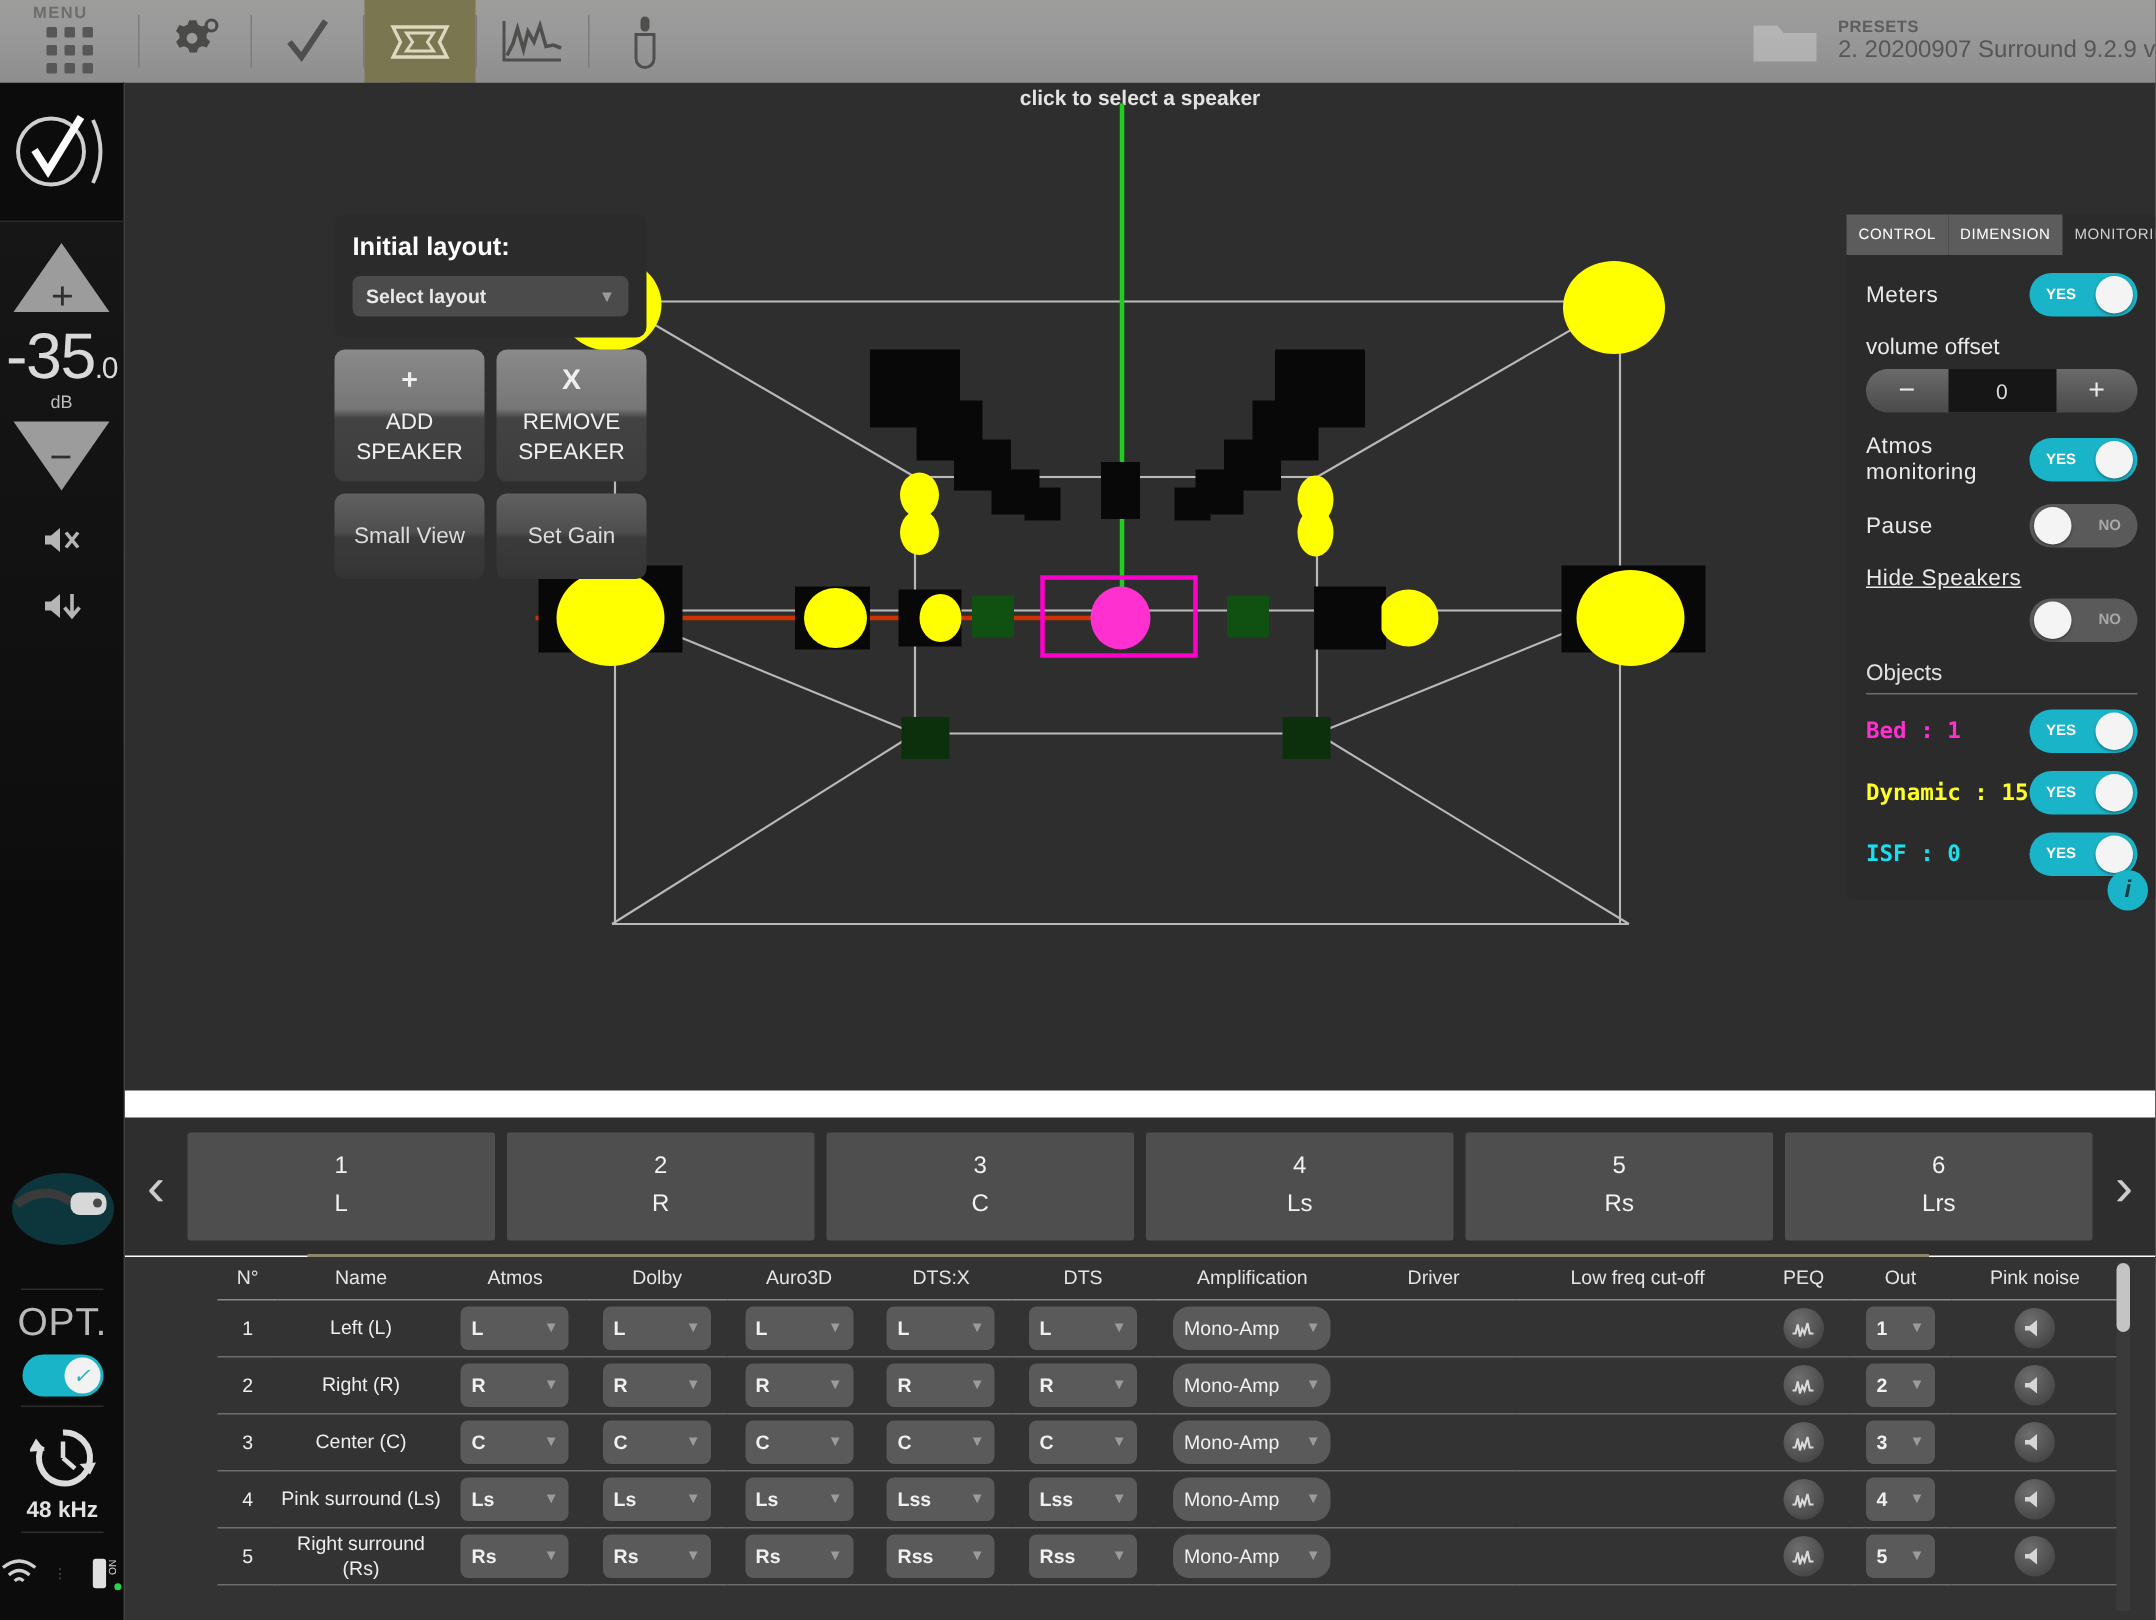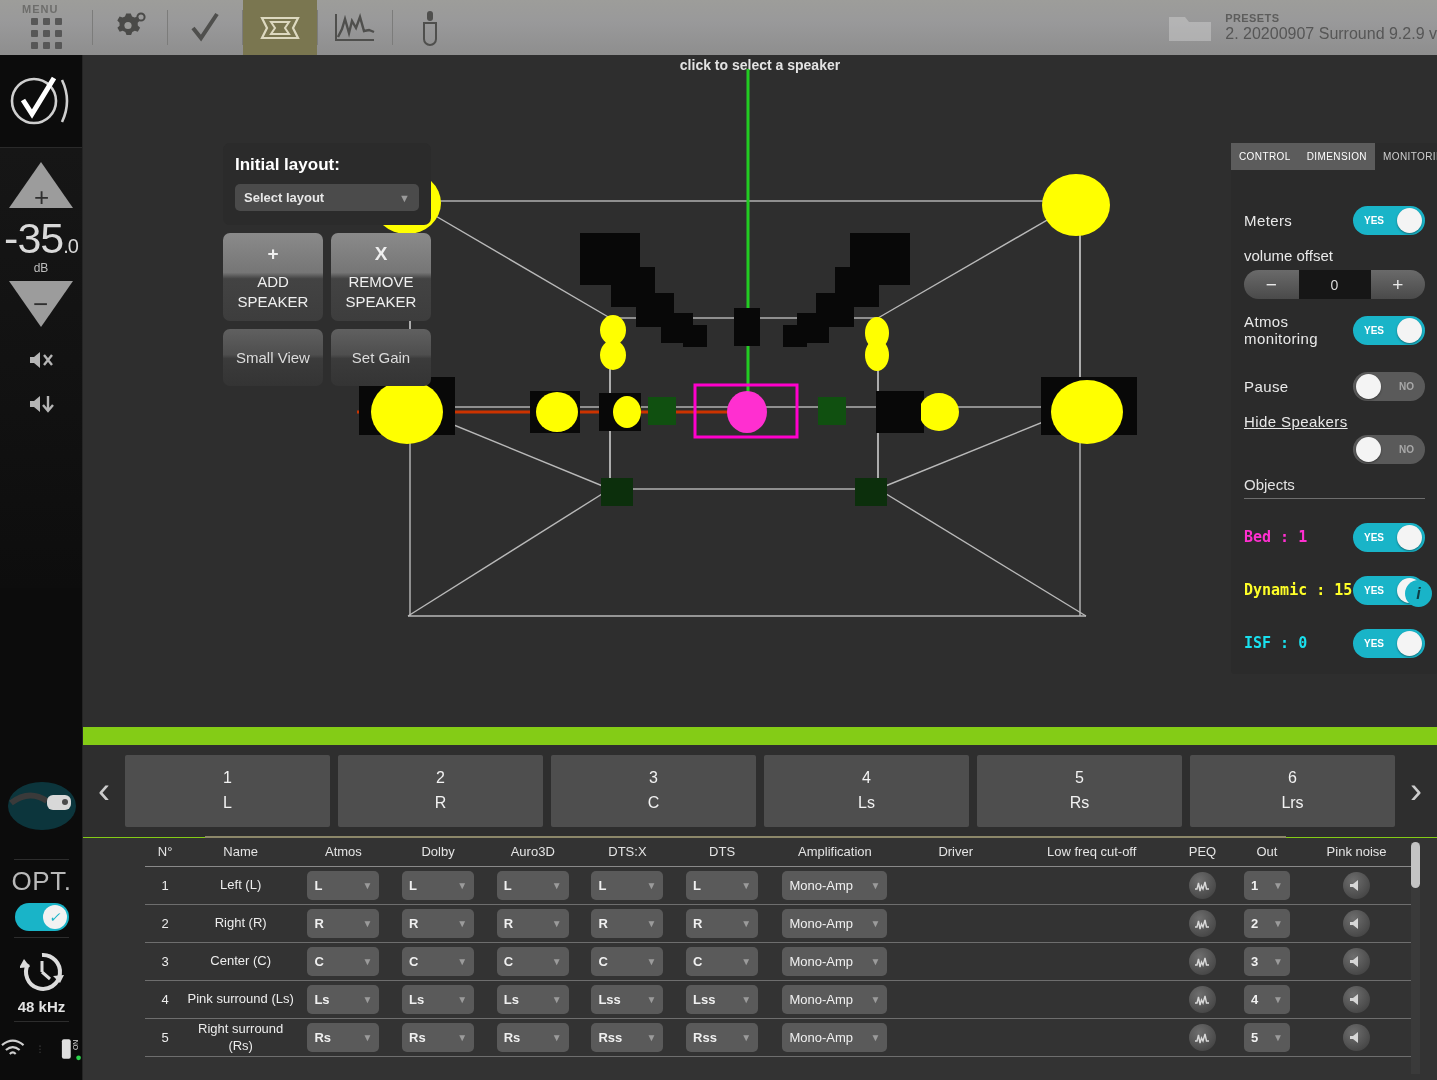--- a/index.html
+++ b/index.html
@@ -2,21 +2,21 @@
 <html><head>
 <meta charset="utf-8">
 <style>
   * { box-sizing: border-box; margin: 0; padding: 0; }
   html, body {
     width: 1437px; height: 1080px;
     background: #2b2b2b;
     font-family: "Liberation Sans", sans-serif;
     overflow: hidden;
   }
-  #app { position: relative; width: 1437px; height: 1080px; background: #84cc16; }
+  #app { position: relative; width: 1437px; height: 1080px; background: #ffffff; }
 
   
   .topbar {
     position: absolute; left: 0; top: 0; width: 1437px; height: 55px;
     background: linear-gradient(180deg,#9d9d9a 0%, #99999a 40%, #8e8e8e 100%);
     display: flex; align-items: stretch;
   }
   .tb-menu { width: 92px; position: relative; display:flex; flex-direction:column;
              align-items:center; justify-content:center; }
   .tb-menu .mlabel { font-size: 11px; letter-spacing: 1px; color:#6d6d6b; font-weight:bold;
@@ -94,21 +94,21 @@
            display:flex; align-items:center; justify-content:center; }
 
   
   .rpanel { position:absolute; left:1148px; top:88px; width:207px; background:#2b2b2b;
             border-radius:4px; padding-bottom:14px;}
   .rtabs { display:flex; height:27px; font-size:10px; letter-spacing:.4px; }
   .rtab { flex:0 0 auto; display:flex; align-items:center; justify-content:center;
           color:#cfcfcf; padding:0 8px; }
   .rtab.sel { background:#5c5c5c; color:#fff; }
   .rbody { padding:12px 13px 0; }
-  .rrow { display:flex; align-items:center; justify-content:space-between; margin-bottom:12px;margin-top:24px; }
+  .rrow { display:flex; align-items:center; justify-content:space-between; margin-bottom:12px; }
   .rlbl { color:#e9e9e9; font-size:15px; letter-spacing:.4px; }
   .tgl { width:72px;height:29px;border-radius:15px; position:relative; flex:0 0 auto; }
   .tgl.on { background:#19b4c8; }
   .tgl.off { background:#5a5a5a; }
   .tgl span { position:absolute; top:0; line-height:29px; font-size:10px; font-weight:bold; }
   .tgl.on span { left:11px; color:#fff; }
   .tgl.off span { right:11px; color:#a8a8a8; }
   .knob { position:absolute; top:2px; width:25px;height:25px;border-radius:13px;
           background:#f4f4f4; box-shadow:0 1px 2px #00000066; }
   .tgl.on .knob { right:3px; }
@@ -148,21 +148,21 @@
   table { border-collapse:collapse; width:1267px; margin-left:62px; table-layout:fixed; }
   thead th { color:#e4e4e4; font-size:13px; font-weight:normal; padding:6px 0 7px;
              border-bottom:1px solid #8a8a8a; }
   tbody td { color:#ededed; font-size:13px; text-align:center;
              border-bottom:1px solid #6e6e6e; height:38px; }
   tbody tr:first-child td { border-top:none; }
   .cname { font-size:13px; line-height:1.25; }
   .ddl { display:inline-flex; align-items:center; justify-content:space-between;
          background:#5a5a5a; border-radius:5px; height:29px; width:72px; padding:0 7px;
          color:#f0f0f0; font-size:13px; font-weight:bold; }
-  .ddl.wide { width:105px; font-weight:normal; }
+  .ddl.wide { width:105px; font-weight:normal;border-radius:11px; }
   .ddl.out { width:46px; }
   .ddl .cv { color:#9b9b9b; font-size:10px; }
   .circ { width:27px;height:27px;border-radius:14px; display:inline-flex;
           align-items:center; justify-content:center;
           background:radial-gradient(circle at 38% 32%, #6e6e6e, #4a4a4a 70%, #3a3a3a);
           color:#d8d8d8; font-size:13px; }
   .vscroll { position:absolute; right:17px; top:4px; width:9px; height:232px;
              background:#3a3a3a; }
   .vthumb { position:absolute; top:0; left:0; width:9px; height:46px; background:#c4c4c4;
             border-radius:5px; }

